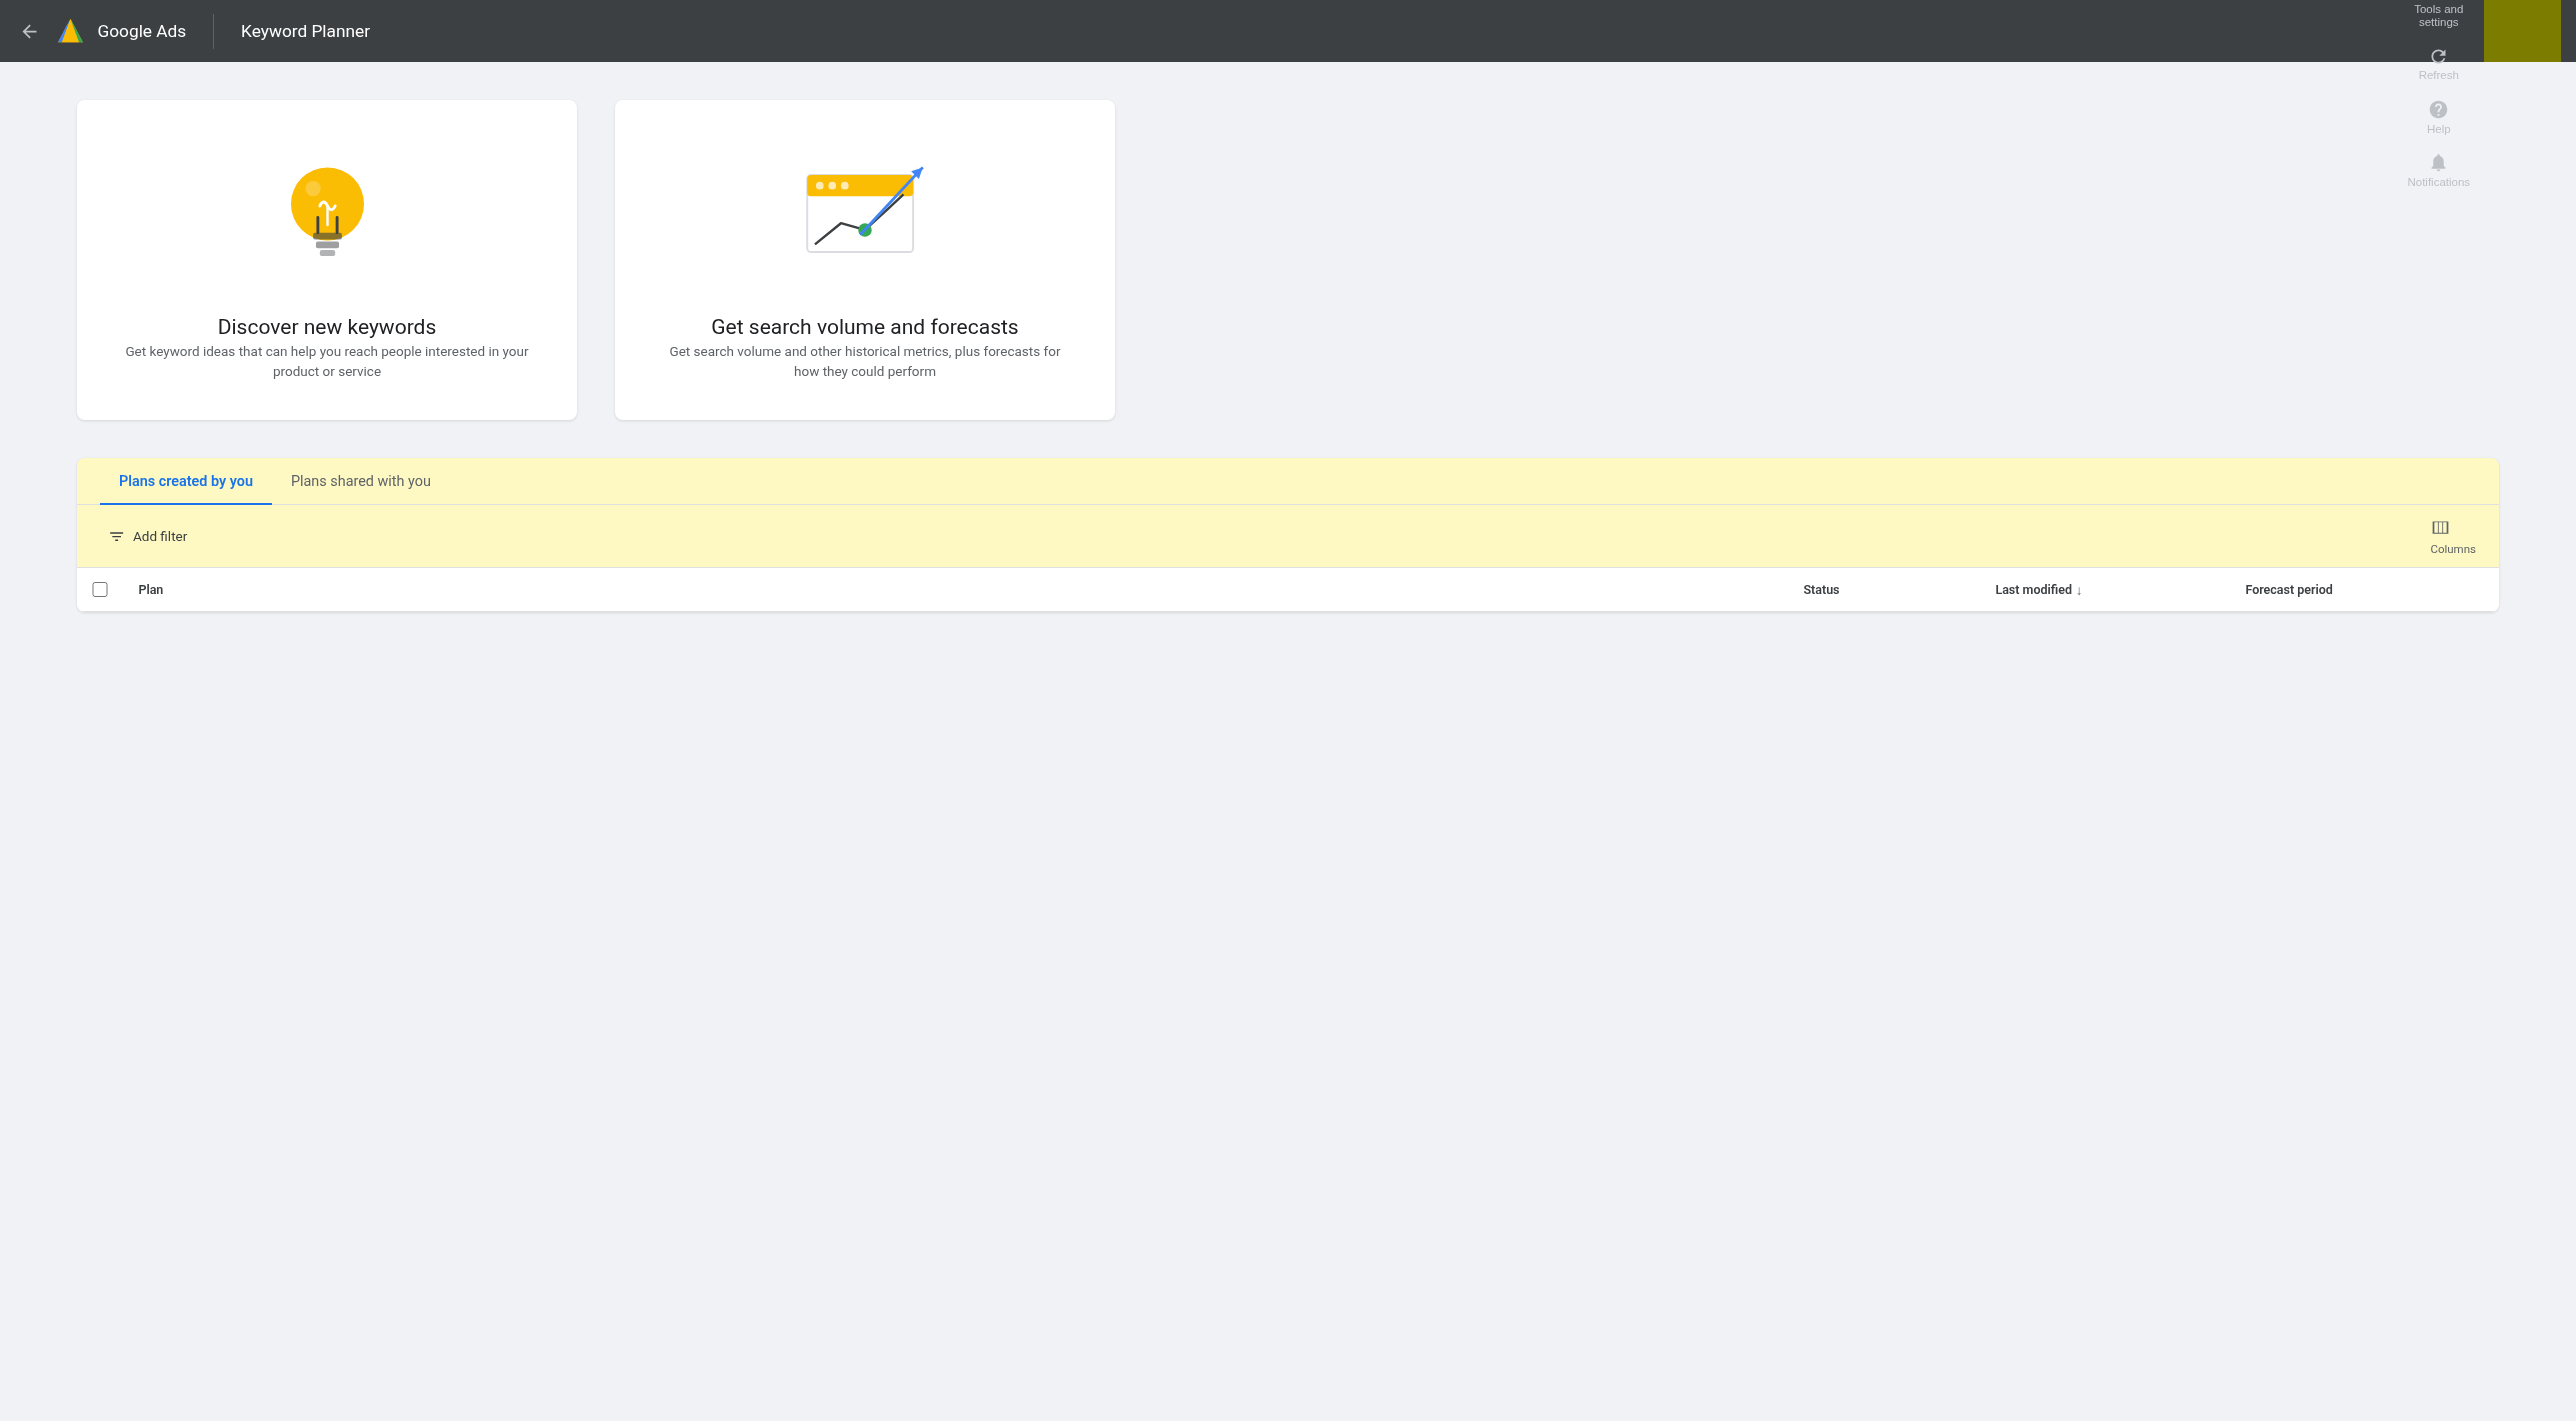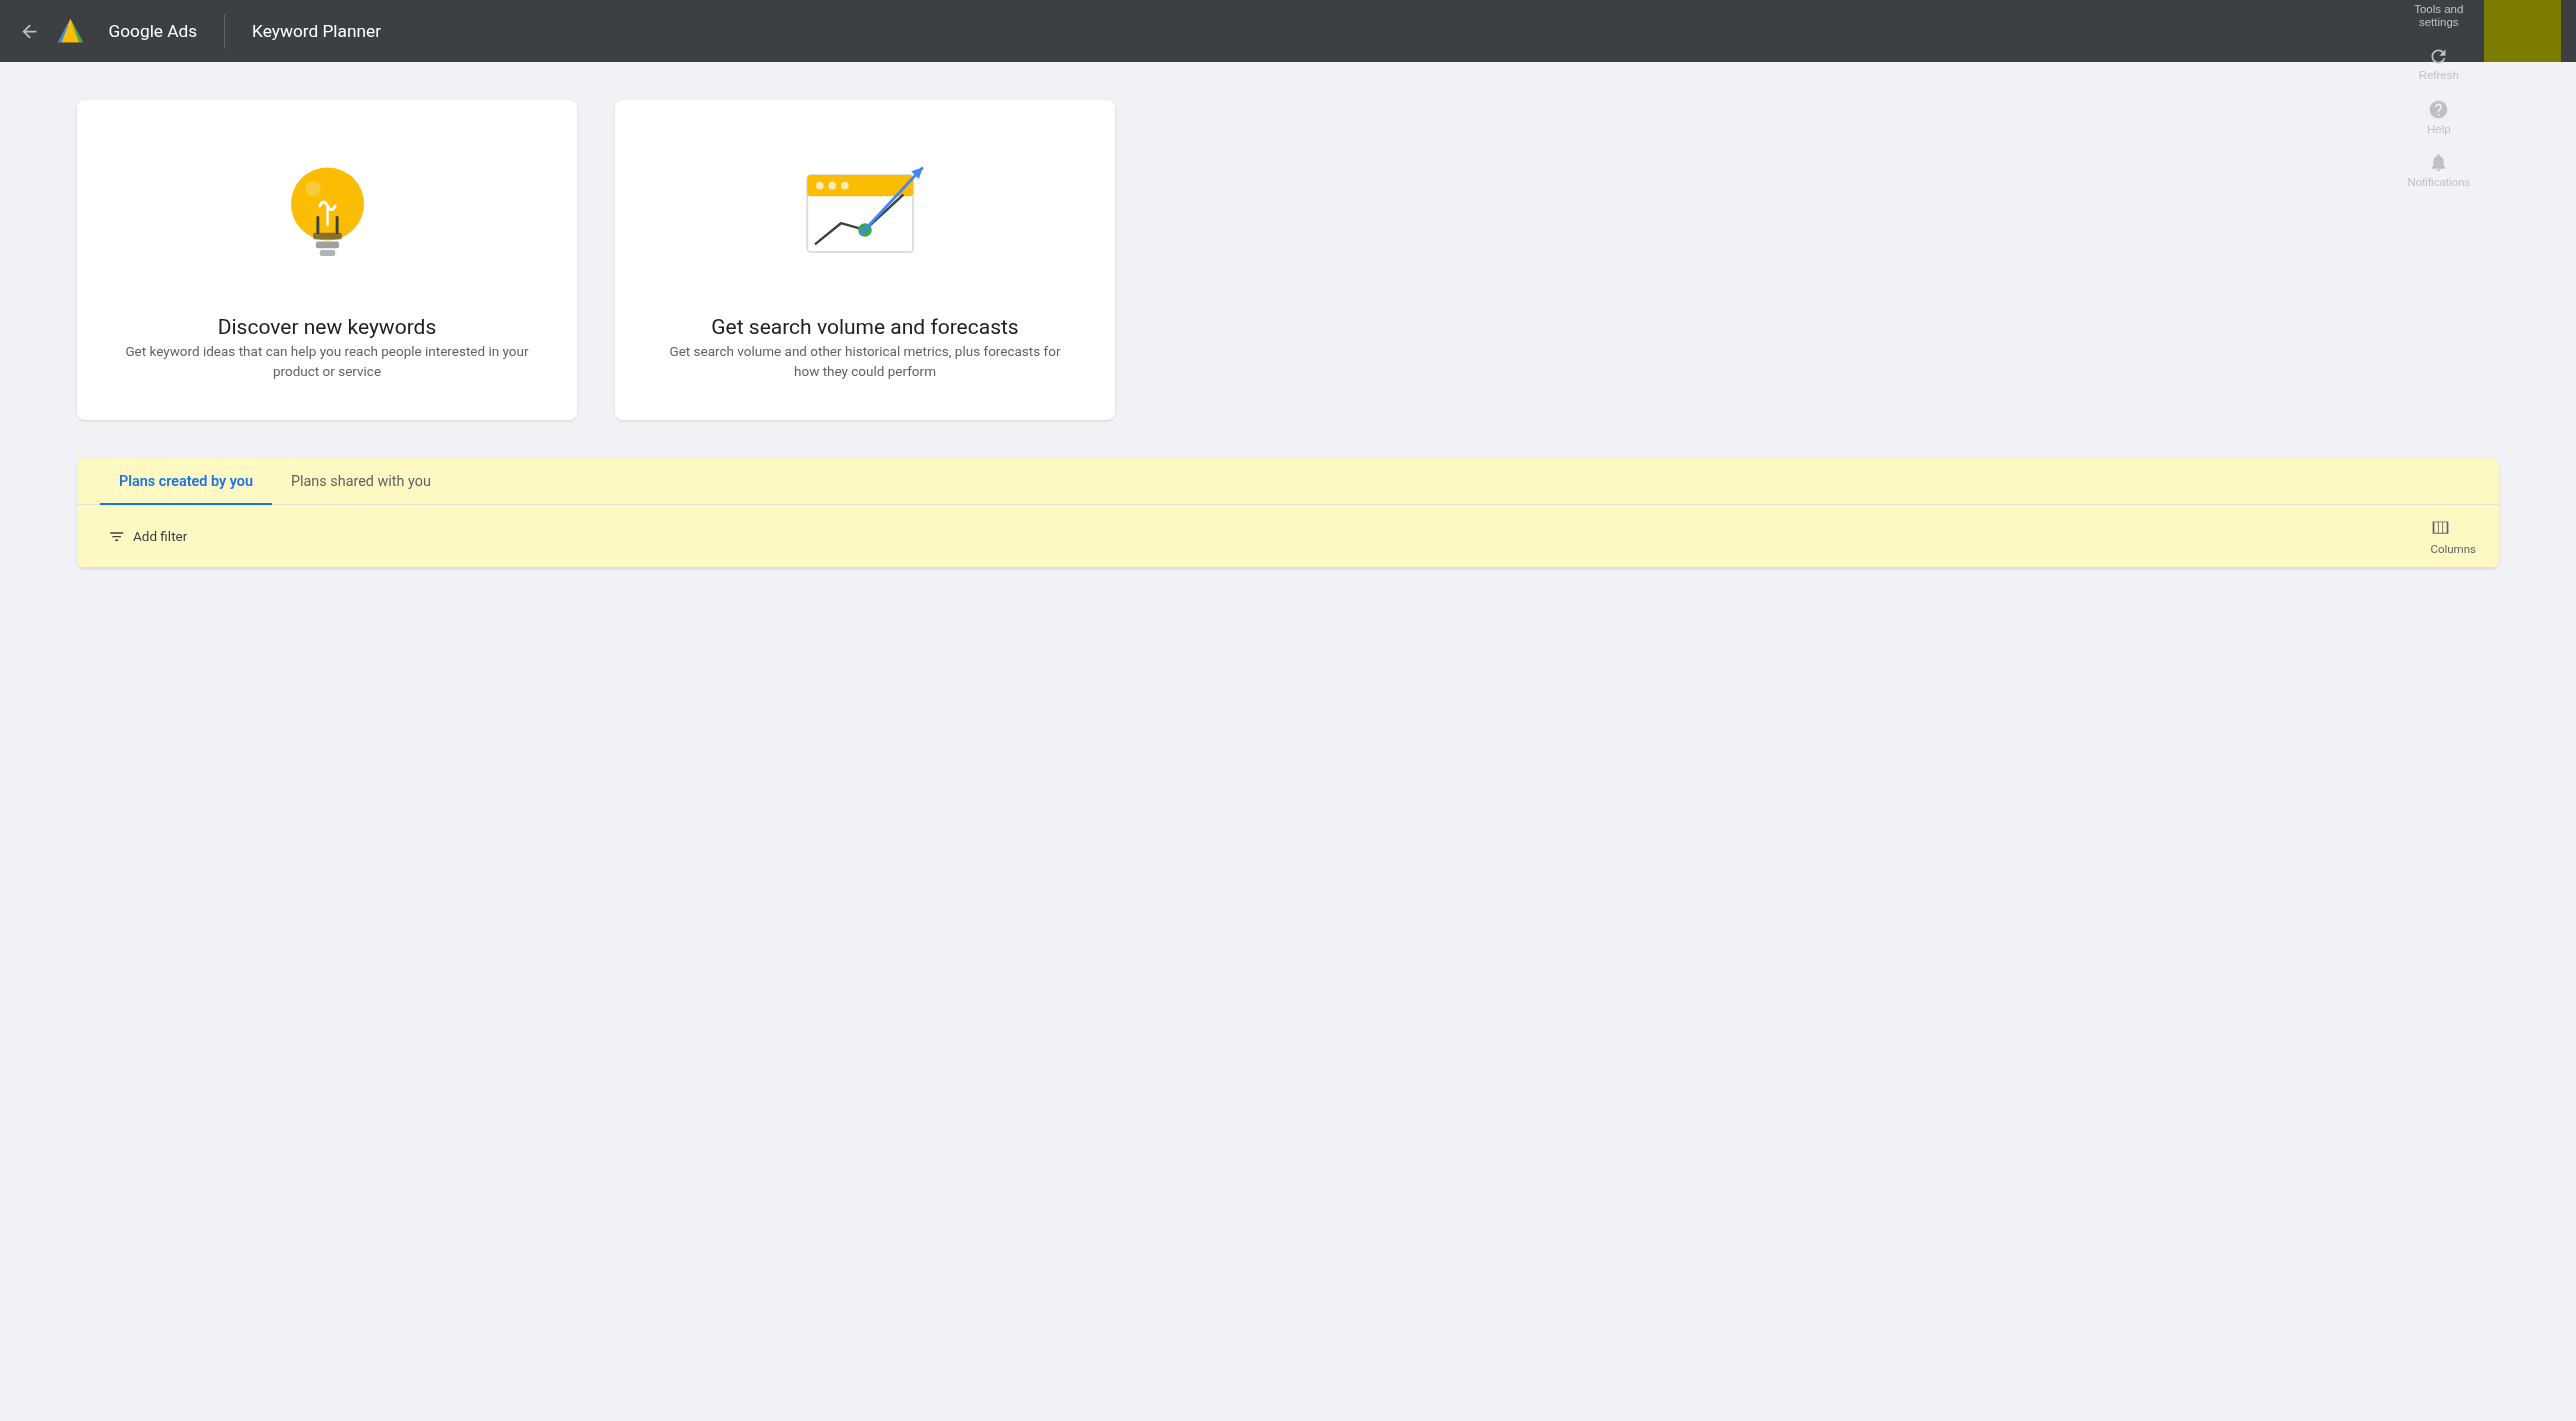--- a/index.html
+++ b/index.html
@@ -31,21 +31,21 @@
       border: none;
       cursor: pointer;
       font-size: 21px;
       display: flex;
       align-items: center;
       padding: 3.8px;
     }
     .google-ads-logo {
       display: flex;
       align-items: center;
-      gap: 22px;
+      gap: 11px;
     }
     .logo-icon {
       width: 31px;
       height: 31px;
     }
     .google-ads-text {
       color: #ffffff;
       font-size: 17.3px;
       font-weight: 400;
     }
@@ -388,17 +388,35 @@
       </button>
       <button class="columns-btn">
 
         <svg width="21" height="21" viewBox="0 0 24 24" fill="#5f6368">
           <path d="M3 5v14h18V5H3zm6 13H5V6h4v12zm5 0h-4V6h4v12zm5 0h-4V6h4v12z"></path>
         </svg>
         <span>Columns</span>
       </button>
     </div>
 
+    <div class="table-header">
+      <div class="table-header-cell checkbox-cell">
+        <input type="checkbox" style="">
+      </div>
+      <div class="table-header-cell">
+        <span>Plan</span>
+      </div>
+      <div class="table-header-cell">
+        <span>Status</span>
+      </div>
+      <div class="table-header-cell sortable">
+        <span>Last modified</span>
+        <span class="sort-icon">↓</span>
+      </div>
+      <div class="table-header-cell">
+        <span>Forecast period</span>
+      </div>
+    </div>
 
 
   </div>
 </main>
 
 
 </body></html>

